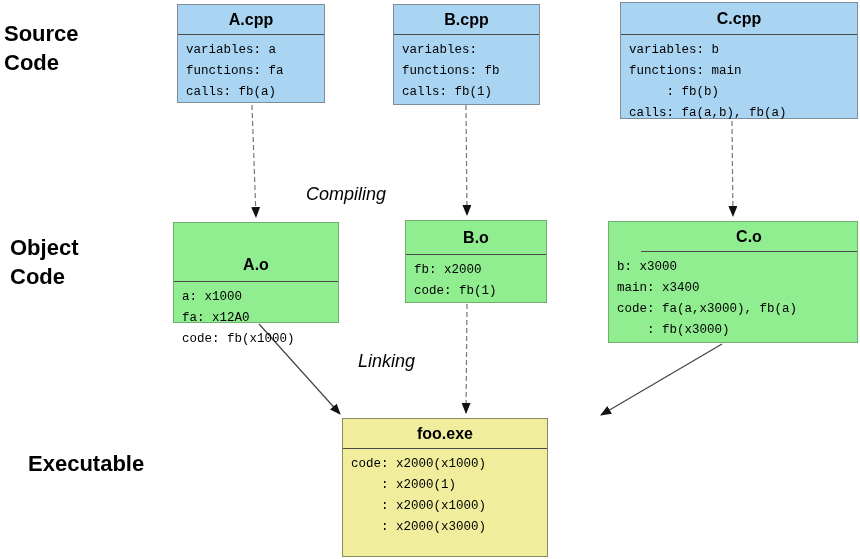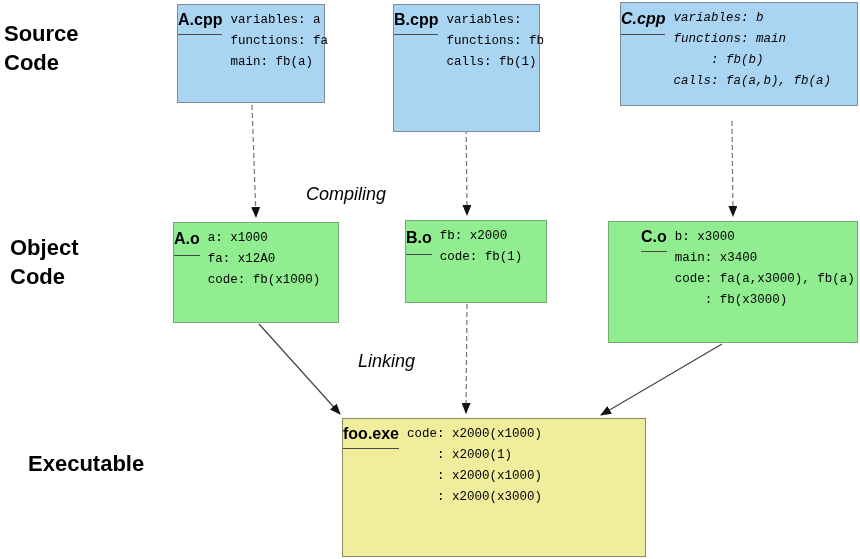--- a/index.html
+++ b/index.html
@@ -9,21 +9,21 @@
     --box-border:#7f8c99;
     --separator:#4a4a4a;
     --text:#000000;
   }
   html,body{margin:0;padding:0;background:#ffffff;}
   #canvas{
     position:relative;width:860px;height:559px;background:#ffffff;overflow:hidden;
     font-family:"Liberation Sans",sans-serif;color:var(--text);
   }
   #arrow-layer{position:absolute;left:0;top:0;z-index:0;pointer-events:none;}
-  .box{position:absolute;z-index:1;border:1px solid var(--box-border);display:flex;flex-direction:row;box-sizing:border-box;}
+  .box{position:absolute;z-index:1;border:1px solid var(--box-border);display:flex;flex-direction:column;box-sizing:border-box;}
   .box.source{background:var(--source-box);}
   .box.object{background:var(--object-box);border-color:#6fae6f;}
   .box.executable{background:var(--executable-box);border-color:#8a8a5a;}
   .box-title{
     flex:0 0 auto;display:flex;align-items:center;justify-content:center;
     font-weight:bold;font-size:16px;border-bottom:1px solid var(--separator);
     font-family:"Liberation Sans",sans-serif;
   }
   .box-body{flex:1 1 auto;padding:5px 0 16px 8px;}
   .code-line{
@@ -70,45 +70,45 @@
   <div class="side-label" style="left:28px;top:449px;">Executable</div>
 
   <div class="stage-label" style="left:306px;top:139px;margin-top:45px;">Compiling</div>
   <div class="stage-label" style="left:358px;top:351px;">Linking</div>
 
   <div class="box source" style="left:177px;top:4px;width:148px;height:99px;">
     <div class="box-title" style="height:29px;">A.cpp</div>
     <div class="box-body">
       <div class="code-line">variables: a</div>
       <div class="code-line">functions: fa</div>
-      <div class="code-line">main: fb(a)</div>
+      <div class="code-line">calls: fb(a)</div>
     </div>
   </div>
 
-  <div class="box source" style="left:393px;top:4px;width:147px;height:128px;">
+  <div class="box source" style="left:393px;top:4px;width:147px;height:101px;">
     <div class="box-title" style="height:29px;">B.cpp</div>
     <div class="box-body">
       <div class="code-line">variables:</div>
       <div class="code-line">functions: fb</div>
       <div class="code-line">calls: fb(1)</div>
     </div>
   </div>
 
-  <div class="box source" style="left:620px;top:2px;width:238px;height:104px;font-style:italic;">
+  <div class="box source" style="left:620px;top:2px;width:238px;height:117px;">
     <div class="box-title" style="height:31px;">C.cpp</div>
     <div class="box-body">
       <div class="code-line">variables: b</div>
       <div class="code-line">functions: main</div>
       <div class="code-line">     : fb(b)</div>
       <div class="code-line">calls: fa(a,b), fb(a)</div>
     </div>
   </div>
 
   <div class="box object" style="left:173px;top:222px;width:166px;height:101px;">
-    <div class="box-title" style="height:32px;">A.o</div>
+    <div class="box-title" style="height:32px;margin-top:26px;">A.o</div>
     <div class="box-body">
       <div class="code-line">a: x1000</div>
       <div class="code-line">fa: x12A0</div>
       <div class="code-line">code: fb(x1000)</div>
     </div>
   </div>
 
   <div class="box object" style="left:405px;top:220px;width:142px;height:83px;">
     <div class="box-title" style="height:33px;">B.o</div>
     <div class="box-body">
@@ -120,21 +120,21 @@
   <div class="box object" style="left:608px;top:221px;width:250px;height:122px;">
     <div class="box-title" style="height:29px;margin-left:32px;">C.o</div>
     <div class="box-body">
       <div class="code-line">b: x3000</div>
       <div class="code-line">main: x3400</div>
       <div class="code-line">code: fa(a,x3000), fb(a)</div>
       <div class="code-line">    : fb(x3000)</div>
     </div>
   </div>
 
-  <div class="box executable" style="left:342px;top:418px;width:304px;height:139px;">
+  <div class="box executable" style="left:342px;top:418px;width:206px;height:139px;">
     <div class="box-title" style="height:29px;">foo.exe</div>
     <div class="box-body">
       <div class="code-line">code: x2000(x1000)</div>
       <div class="code-line">    : x2000(1)</div>
       <div class="code-line">    : x2000(x1000)</div>
       <div class="code-line">    : x2000(x3000)</div>
     </div>
   </div>
 
 </div>

